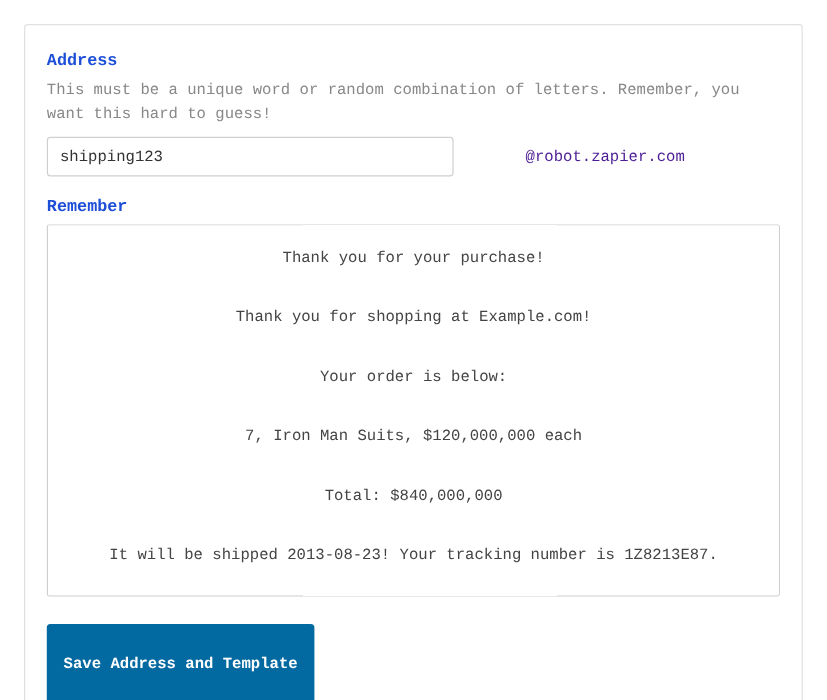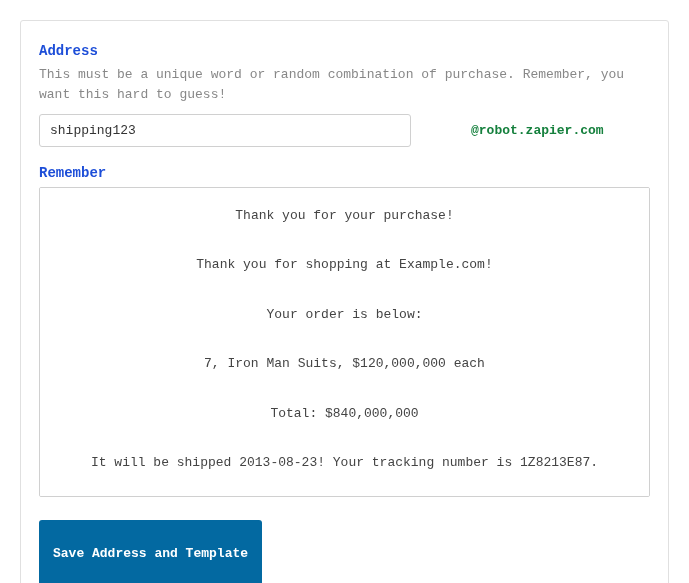--- a/index.html
+++ b/index.html
@@ -31,33 +31,32 @@
       line-height: 1.5;
       margin-bottom: 10px;
     }
     .address-row {
       display: flex;
       align-items: center;
       gap: 60px;
       margin-bottom: 18px;
     }
     .address-input {
-      width: 372px;
+      width: 339px;
       padding: 8px 10px;
       border: 1px solid #d0d0d0;
       border-radius: 3px;
       font-family: "Courier New", Courier, monospace;
       font-size: 13px;
       color: #333;
       outline: none;
     }
     .address-suffix {
       font-size: 13px;
-      color: #15803d;
-      font-weight: bold;
+      color: #4c1d95;
     }
     .template-textarea {
       width: 100%;
       height: 310px;
       padding: 16px 14px;
       border: 1px solid #d0d0d0;
       border-radius: 2px;
       font-family: "Courier New", Courier, monospace;
       font-size: 13px;
       color: #444;
@@ -79,21 +78,21 @@
       font-weight: bold;
       cursor: pointer;
     }
   </style>
 </head>
 <body>
 
 <div class="panel">
 
   <div class="section-title">Address</div>
-  <div class="section-desc">This must be a unique word or random combination of purchase. Remember, you want this hard to guess!</div>
+  <div class="section-desc">This must be a unique word or random combination of letters. Remember, you want this hard to guess!</div>
 
   <div class="address-row">
     <input type="text" class="address-input" value="shipping123" style="">
     <span class="address-suffix">@robot.zapier.com</span>
   </div>
 
   <div class="section-title">Remember</div>
 
   <textarea class="template-textarea" style="">Thank you for your purchase!
 

